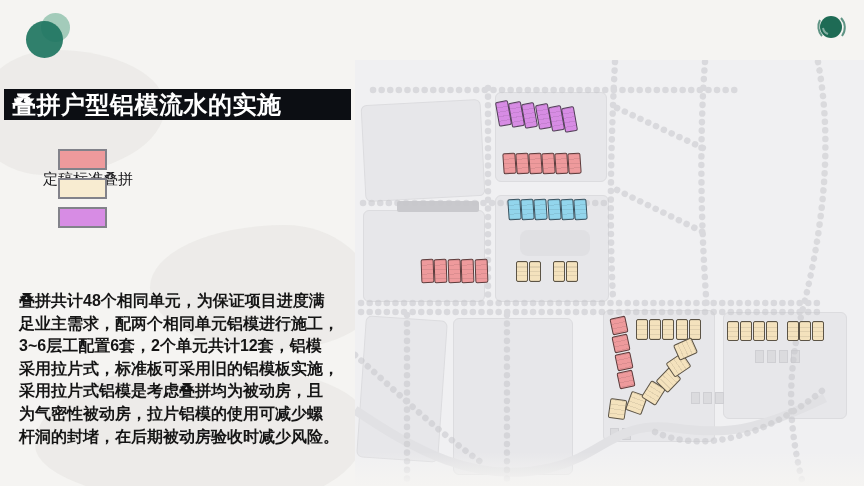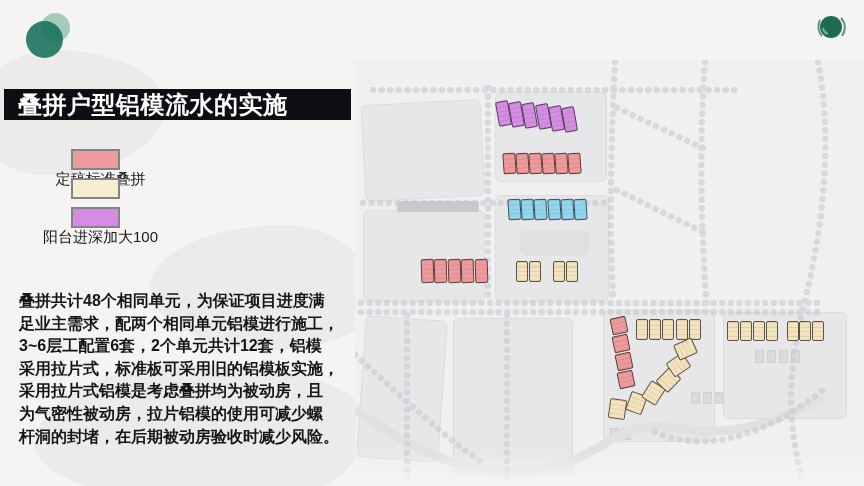--- a/index.html
+++ b/index.html
@@ -15,21 +15,21 @@
   
   .logo-left{position:absolute;left:26px;top:13px;width:48px;height:48px;}
   .logo-left .c-light{position:absolute;left:15px;top:0;width:29px;height:29px;border-radius:50%;
                       background:#5fa98c;opacity:.55;}
   .logo-left .c-dark{position:absolute;left:0;top:8px;width:37px;height:37px;border-radius:50%;
                      background:#1e7561;opacity:.92;}
   .logo-right{position:absolute;left:814px;top:10px;width:34px;height:34px;}
 
   
   .title-bar{position:absolute;left:4px;top:89px;width:347px;height:31px;background:#0c0e13;
-             color:#fff;font-size:24px;font-weight:bold;line-height:31px;padding-left:14px;
+             color:#fff;font-size:24px;font-weight:bold;line-height:31px;padding-left:8px;
              box-sizing:border-box;letter-spacing:.5px;white-space:nowrap;}
 
   
   .legend{position:absolute;left:43px;top:149px;}
   .legend-row{display:flex;align-items:center;height:24px;margin-bottom:5px;flex-direction:column;}
   .chip{width:49px;height:21px;border:2px solid #82828a;box-sizing:border-box;margin-right:11px;flex:none;}
   .legend-label{font-size:15px;color:#17171a;font-weight:500;white-space:nowrap;}
 
   
   .body-text{position:absolute;left:19px;top:290px;width:338px;font-size:16px;line-height:22.6px;
@@ -175,21 +175,20 @@
   <div class="legend">
     <div class="legend-row">
       <span class="chip" style="background: rgb(238, 154, 156);"></span>
       <span class="legend-label">定稿标准叠拼</span>
     </div>
     <div class="legend-row">
       <span class="chip" style="background: rgb(248, 236, 209);"></span>
     </div>
     <div class="legend-row">
       <span class="chip" style="background: rgb(215, 140, 228);"></span>
-      <span class="legend-label">阳台进深加大100</span>
     </div>
   </div>
 
   <div class="body-text">叠拼共计48个相同单元，为保证项目进度满
 足业主需求，配两个相同单元铝模进行施工，
 3~6层工配置6套，2个单元共计12套，铝模
 采用拉片式，标准板可采用旧的铝模板实施，
 采用拉片式铝模是考虑叠拼均为被动房，且
 为气密性被动房，拉片铝模的使用可减少螺
 杆洞的封堵，在后期被动房验收时减少风险。</div>

